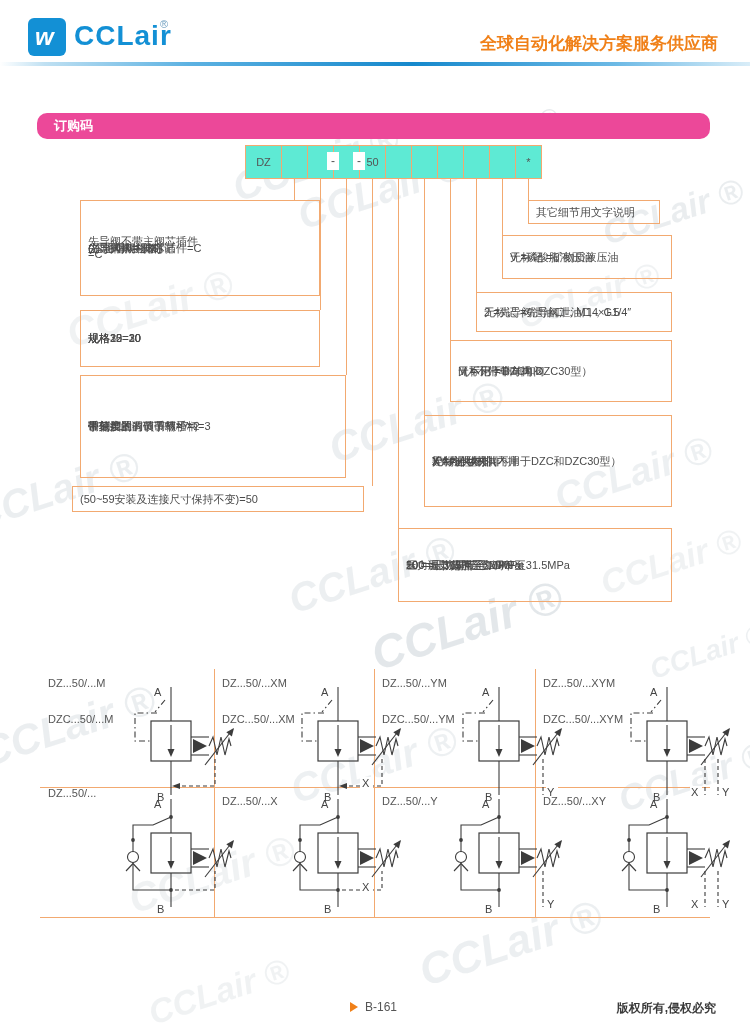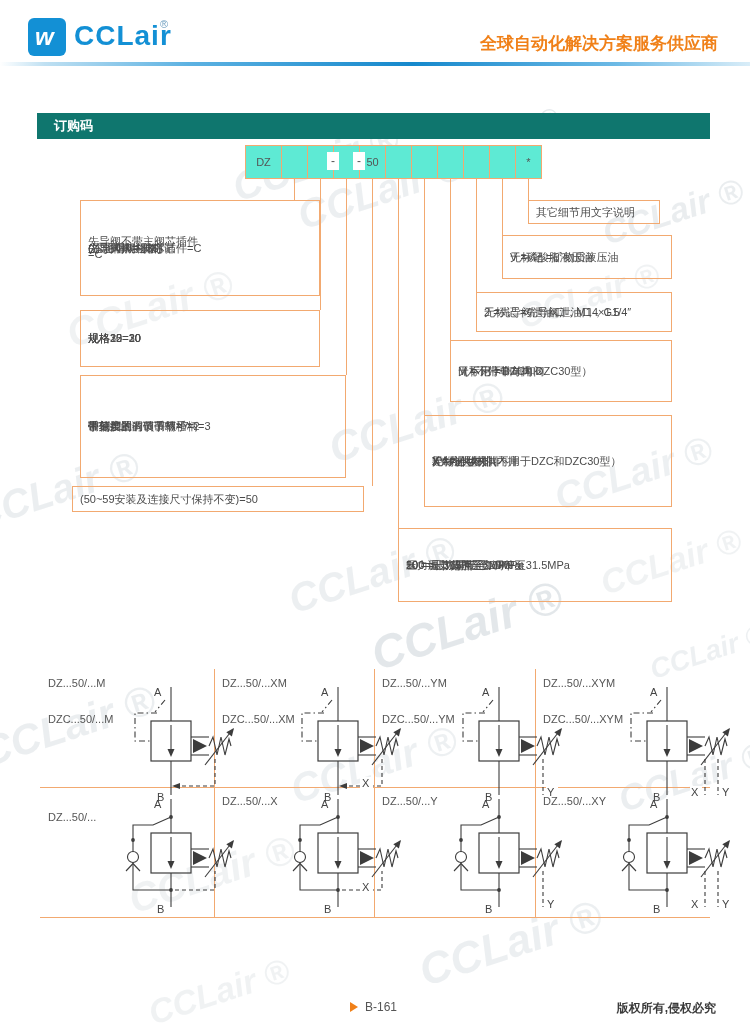--- a/index.html
+++ b/index.html
@@ -8,22 +8,22 @@
   .abs{position:absolute;}
   
   #logo-box{left:28px;top:18px;width:38px;height:38px;background:#1390d5;border-radius:6px;
             color:#fff;display:flex;align-items:center;justify-content:center;}
   #brand{left:74px;top:20px;font-size:28px;font-weight:bold;color:#1390d5;letter-spacing:1px;}
   #brand-reg{left:160px;top:18px;font-size:11px;color:#6f9fc0;}
   #slogan{right:32px;top:32px;font-size:17px;font-weight:bold;color:#f08018;}
   #header-rule{left:0;top:62px;width:750px;height:4px;
      background:linear-gradient(90deg,#ffffff 0%,#bfe0f2 6%,#5db2e2 25%,#1588cc 55%,#6cb9e5 82%,#d9edf8 100%);}
   
-  .section-bar{left:37px;width:673px;height:26px;background:#0f766e;color:#fff;
-     font-size:13px;font-weight:bold;display:flex;align-items:center;padding-left:17px;box-sizing:border-box;}
+  .section-bar{left:37px;width:673px;height:26px;background:#ec4899;color:#fff;
+     font-size:13px;font-weight:bold;display:flex;align-items:center;padding-left:17px;box-sizing:border-box;border-radius:10px;}
   
   .code-cell{top:145px;height:34px;border:1px solid #f2a970;box-sizing:border-box;background:#5eead4;
      display:flex;align-items:center;justify-content:center;font-size:11px;color:#555;}
   .code-dash{top:152px;width:12px;height:18px;display:flex;align-items:center;justify-content:center;
      font-size:12px;color:#555;transform:translateX(-6px);}
   .vline{width:1px;background:#f2a970;}
   .spec-box{border:1px solid #f2a970;box-sizing:border-box;background:transparent;
      display:flex;flex-direction:column;justify-content:space-evenly;
      padding:2px 7px;font-size:11px;color:#4a4a4a;}
   .spec-row{display:flex;justify-content:space-between;align-items:flex-start;line-height:13px;}
@@ -354,21 +354,21 @@
           <polyline points="60,30 38,30 38,58 54,58" fill="none" stroke="#3c3c3c" stroke-width="1.1" stroke-dasharray="6 3 1.5 3"></polyline>
           <polyline points="112,76 112,112" fill="none" stroke="#3c3c3c" stroke-width="1.1" stroke-dasharray="4 3"></polyline>
           <polyline points="125,76 125,112" fill="none" stroke="#3c3c3c" stroke-width="1.1" stroke-dasharray="4 3"></polyline>
           <rect x="97" y="103" width="12" height="12" fill="#fff"></rect>
           <text x="98" y="113" font-size="11" fill="#444">X</text>
           <rect x="128" y="103" width="12" height="12" fill="#fff"></rect>
           <text x="129" y="113" font-size="11" fill="#444">Y</text>
         </svg>
       </div>
       <div class="abs" style="left: 40px; top: 787px; width: 174px; height: 130px; position: absolute;">
-        <div class="sym-label" style="left: 8px; top: 24px; position: absolute;">DZ...50/...</div>
+        <div class="sym-label" style="left: 8px; top: 0; position: absolute;">DZ...50/...</div>
         <svg width="150" height="125" viewBox="0 0 150 125" style="position: absolute; left: 57px; top: 8px;">
           <text x="57" y="13" font-size="11" fill="#444">A</text>
           <line x1="74" y1="4" x2="74" y2="38" stroke="#3c3c3c" stroke-width="1.1"></line>
           <rect x="54" y="38" width="40" height="40" fill="none" stroke="#3c3c3c" stroke-width="1.2"></rect>
           <line x1="74" y1="42" x2="74" y2="68" stroke="#3c3c3c" stroke-width="1.1"></line>
           <polygon points="70.5,66 77.5,66 74,74" fill="#3c3c3c"></polygon>
           <line x1="74" y1="78" x2="74" y2="112" stroke="#3c3c3c" stroke-width="1.1"></line>
           <text x="60" y="118" font-size="11" fill="#444">B</text>
           <line x1="94" y1="54" x2="112" y2="54" stroke="#3c3c3c" stroke-width="1.1"></line>
           <line x1="94" y1="72" x2="112" y2="72" stroke="#3c3c3c" stroke-width="1.1"></line>

